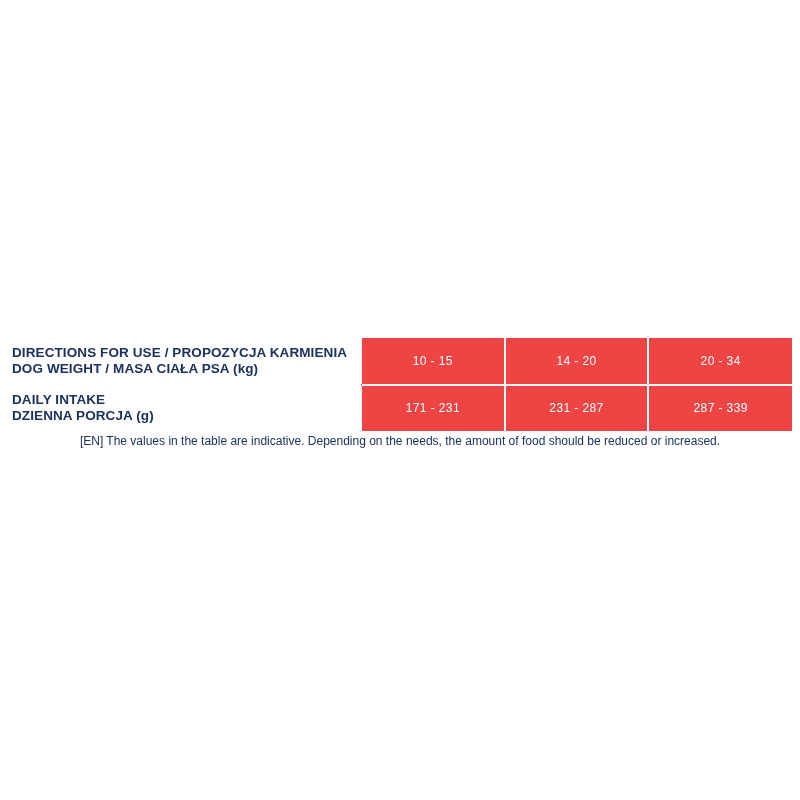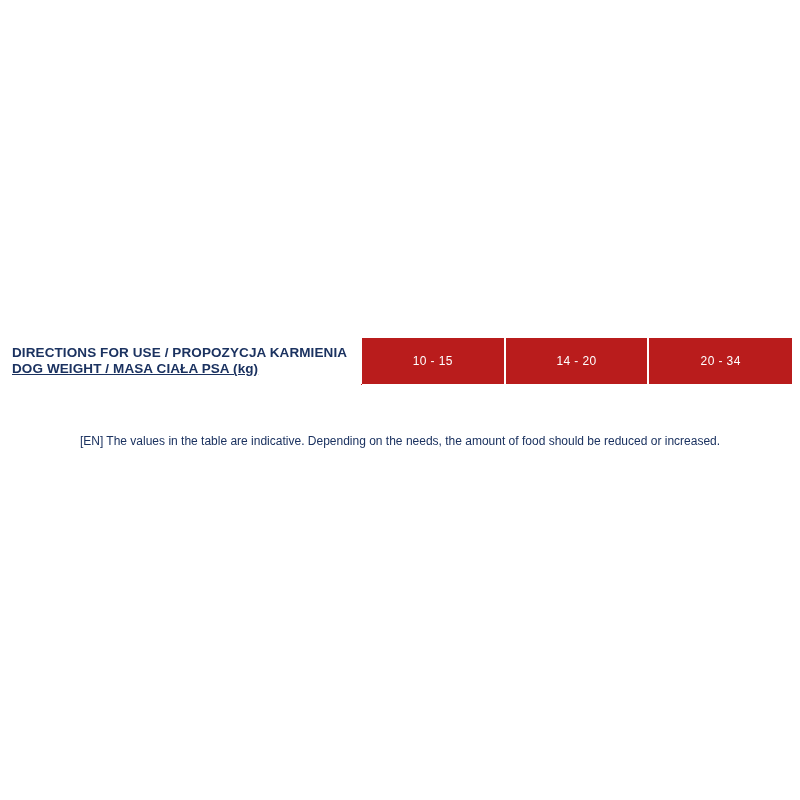--- a/index.html
+++ b/index.html
@@ -39,24 +39,23 @@
     background: #ffffff;
     color: #1b3260;
     padding: 6px 4px 6px 4px !important;
     font-weight: bold;
     font-size: 13.5px;
     line-height: 1.22;
     letter-spacing: 0.1px;
   }
   .label-cell .l2 {
     display: block;
-    text-decoration: underline;
   }
   .val-cell {
-    background: #b91c1c;
+    background: #ef4444;
     color: #ffffff;
     text-align: center;
     font-size: 12px;
     letter-spacing: 0.4px;
     border-left: 2px solid #ffffff;
     height: 44px;
   }
   tr.row-head .val-cell {
     height: 46px;
     border-bottom: 2px solid #ffffff;
@@ -91,20 +90,29 @@
       <tbody>
         <tr class="row-head">
           <td class="label-cell">
             <span class="l1">DIRECTIONS FOR USE / PROPOZYCJA KARMIENIA</span>
             <span class="l2">DOG WEIGHT / MASA CIAŁA PSA (kg)</span>
           </td>
           <td class="val-cell">10 - 15</td>
           <td class="val-cell">14 - 20</td>
           <td class="val-cell">20 - 34</td>
         </tr>
+        <tr class="row-intake">
+          <td class="label-cell">
+            <span class="l1">DAILY INTAKE</span>
+            <span class="l2">DZIENNA PORCJA (g)</span>
+          </td>
+          <td class="val-cell">171 - 231</td>
+          <td class="val-cell">231 - 287</td>
+          <td class="val-cell">287 - 339</td>
+        </tr>
       </tbody>
     </table>
   </div>
 
   <div class="notes">
     <span class="note-line">[EN] The values  in the table are indicative. Depending on the needs, the amount of food should be reduced or increased.</span>
   </div>
 
 </div>
 

